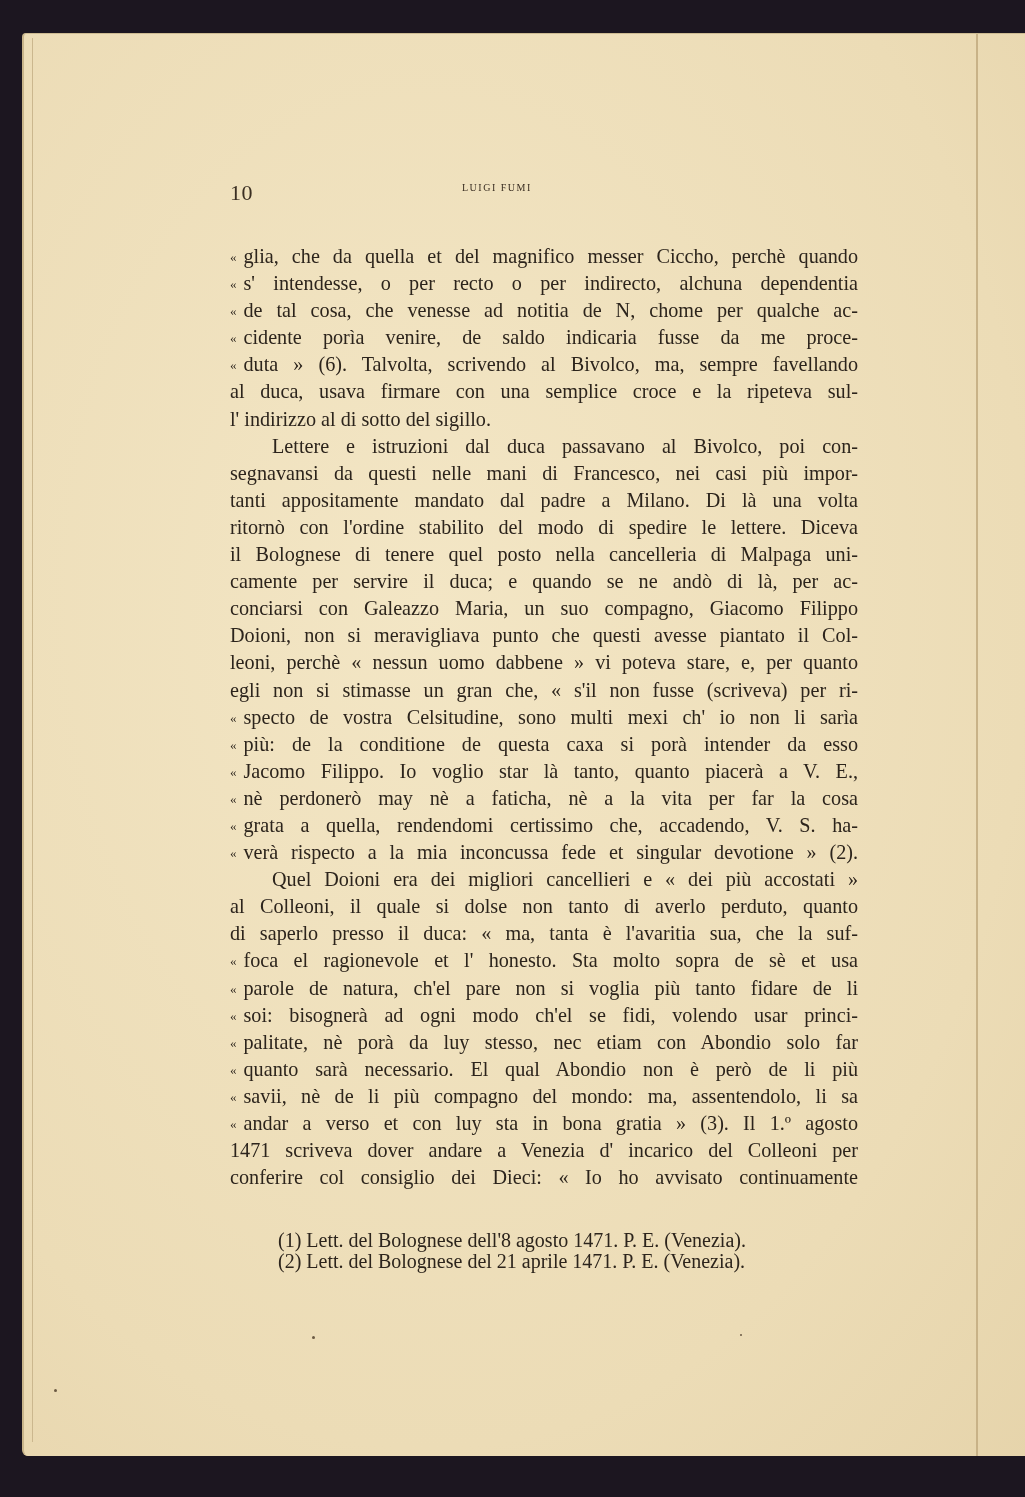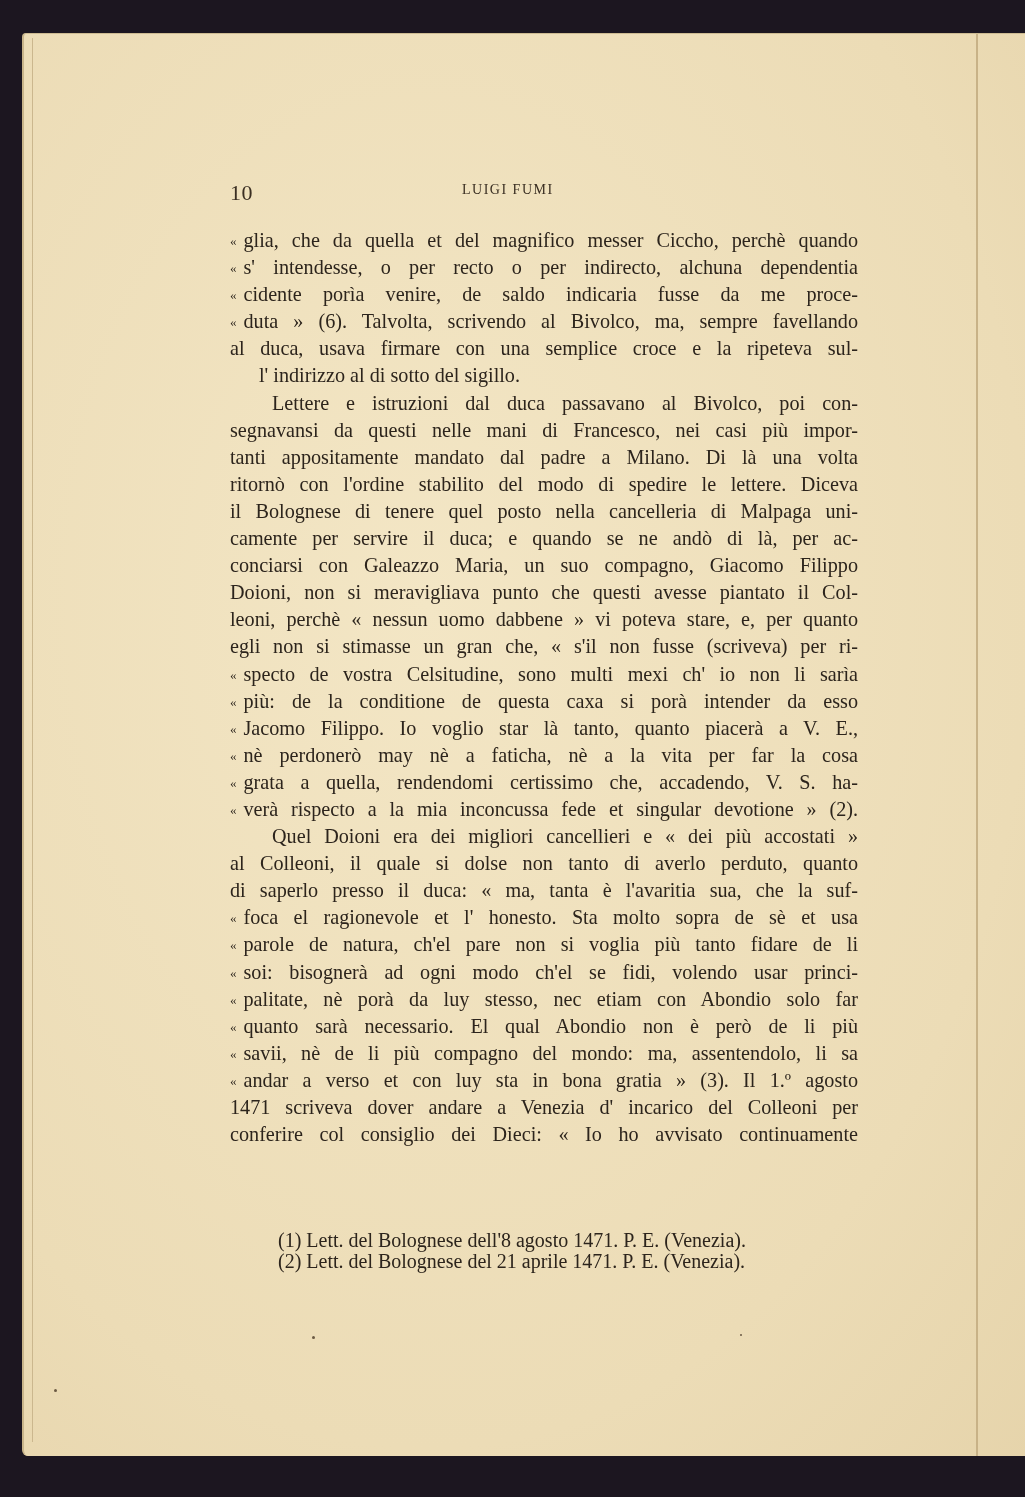--- a/index.html
+++ b/index.html
@@ -27,32 +27,32 @@
   }
   .running-head {
     position: absolute; left: 0; top: 146px; width: 100%; height: 30px;
   }
   .folio {
     position: absolute; left: 206px; top: 0;
     font-size: 22px; color: #3a2e22; letter-spacing: 0.5px;
   }
   .head-title {
     position: absolute; left: 438px; top: 2px;
-    font-size: 14px; color: #3a2e22; letter-spacing: 1.5px;
+    font-size: 10px; color: #3a2e22; letter-spacing: 1.5px;
   }
   .text-block {
-    position: absolute; left: 206px; top: 195px; width: 628px;
-    font-size: 20.2px; line-height: 23px; color: #2c241c;
+    position: absolute; left: 206px; top: 205px; width: 628px;
+    font-size: 20.2px; line-height: 34px; color: #2c241c;
   }
   .line {
     display: block; white-space: nowrap;
     text-align: justify; text-align-last: justify;
     height: 27.1px;
   }
-  .line.last { text-align-last: left; margin-left: 29px; }
+  .line.last { text-align-last: left; }
   .line.indent { padding-left: 42px; }
   .q { font-size: 13px; margin-right: 7px; vertical-align: 2px; }
   .footnotes {
     position: absolute; left: 254px; top: 1196px; width: 520px;
     font-size: 20px; line-height: 21px; color: #2c241c;
   }
   .fn { display: block; white-space: nowrap; }
   .speck { position: absolute; background: #6b5a44; border-radius: 50%; }
 </style>
 </head>
@@ -63,20 +63,21 @@
   <div class="gutter"></div>
 
   <div class="running-head">
     <span class="folio">10</span>
     <span class="head-title">LUIGI FUMI</span>
   </div>
 
   <div class="text-block" id="text-block">
       <span class="line"><span class="q">«</span><span>glia, che da quella et del magnifico messer Ciccho, perchè quando</span></span>
       <span class="line"><span class="q">«</span><span>s' intendesse, o per recto o per indirecto, alchuna dependentia</span></span>
+      <span class="line"><span class="q">«</span><span>de tal cosa, che venesse ad notitia de N, chome per qualche ac-</span></span>
       <span class="line"><span class="q">«</span><span>cidente porìa venire, de saldo indicaria fusse da me proce-</span></span>
       <span class="line"><span class="q">«</span><span>duta » (6). Talvolta, scrivendo al Bivolco, ma, sempre favellando</span></span>
       <span class="line"><span>al duca, usava firmare con una semplice croce e la ripeteva sul-</span></span>
       <span class="line last"><span>l' indirizzo al di sotto del sigillo.</span></span>
       <span class="line indent"><span>Lettere e istruzioni dal duca passavano al Bivolco, poi con-</span></span>
       <span class="line"><span>segnavansi da questi nelle mani di Francesco, nei casi più impor-</span></span>
       <span class="line"><span>tanti appositamente mandato dal padre a Milano. Di là una volta</span></span>
       <span class="line"><span>ritornò con l'ordine stabilito del modo di spedire le lettere. Diceva</span></span>
       <span class="line"><span>il Bolognese di tenere quel posto nella cancelleria di Malpaga uni-</span></span>
       <span class="line"><span>camente per servire il duca; e quando se ne andò di là, per ac-</span></span>

